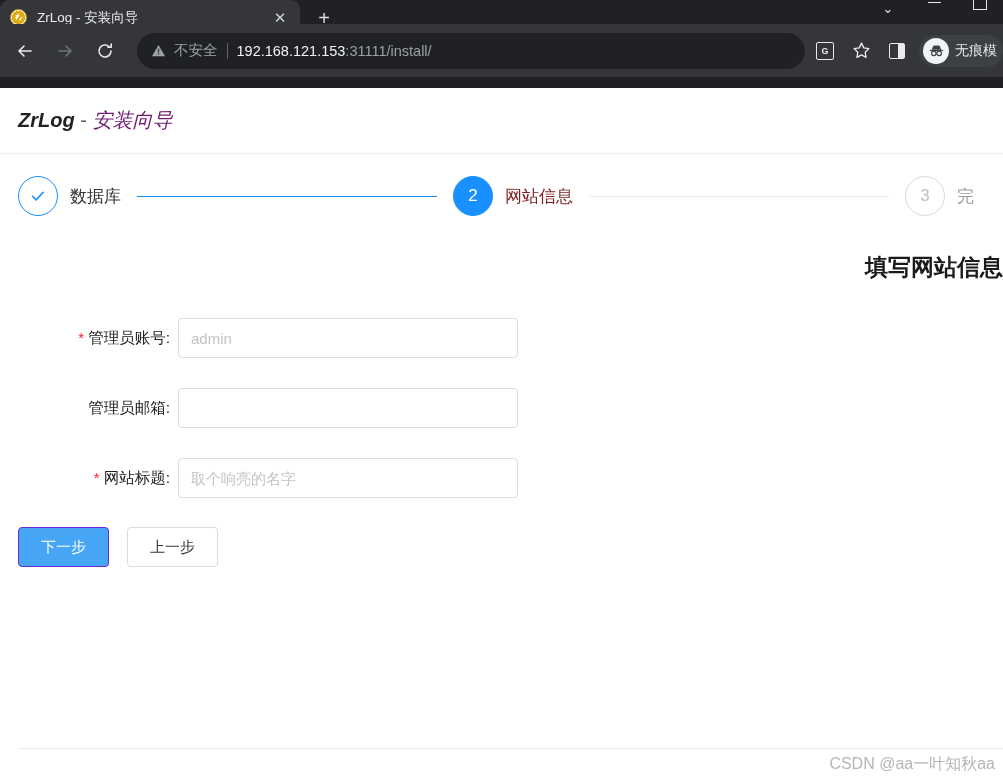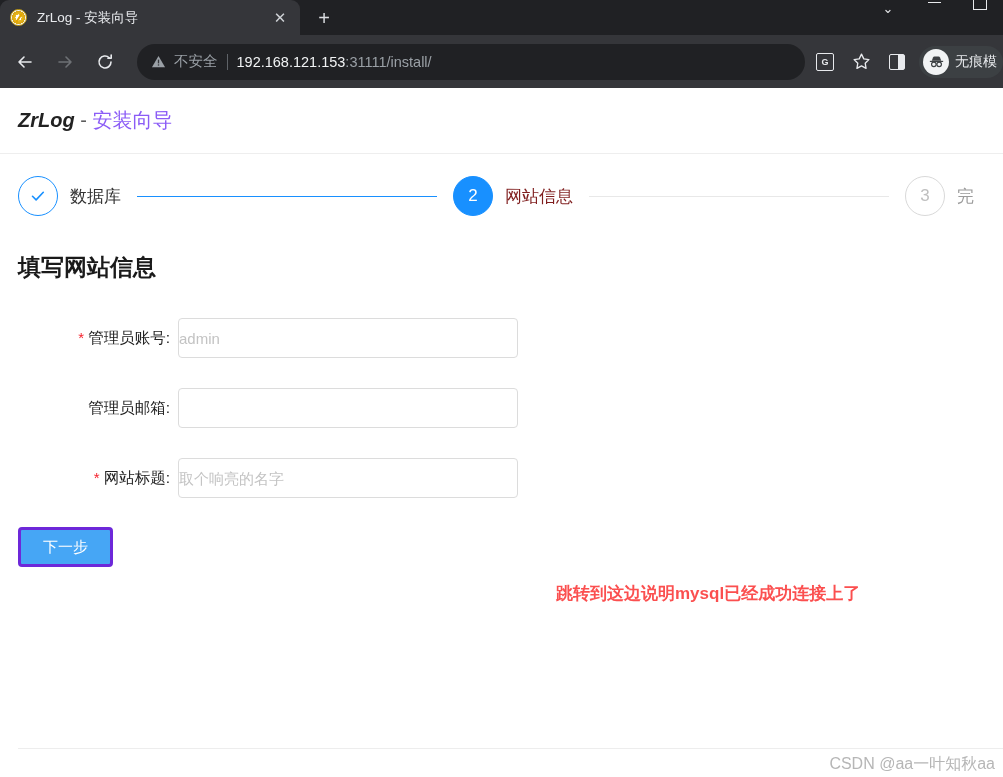--- a/index.html
+++ b/index.html
@@ -53,21 +53,21 @@
   }
   .wc {
     width: 46px; height: 32px; color: #e8eaed; font-size: 12px;
     display: flex; align-items: flex-end; justify-content: center;
   }
   .wc-chevron { font-size: 13px; }
   .wc-min::after { content:""; display:block; width:13px; height:1.5px; background:#e8eaed; margin-bottom:13px; }
   .wc-max::after { content:""; display:block; width:12px; height:12px; border:1.5px solid #e8eaed; margin-bottom:6px; }
 
   .toolbar {
-    position: absolute; left: 0; top: 35px; width: 1003px; height: 53px;
+    position: absolute; left: 0; top: 24px; width: 1003px; height: 53px;
     background: #35363a; display: flex; align-items: center;
   }
   .navbtn {
     width: 36px; height: 36px; margin-left: 4px; flex: none;
     display: flex; align-items: center; justify-content: center;
   }
   .navbtn:first-child { margin-left: 7px; }
   .omnibox {
     margin-left: 14px; height: 36px; flex: 1;
     background: #202124; border-radius: 18px;
@@ -104,21 +104,21 @@
   
   .page { position: absolute; left: 0; top: 88px; width: 1003px; height: 689px; background: #fff; }
 
   .page-header {
     height: 66px; display: flex; align-items: center;
     padding-left: 18px; border-bottom: 1px solid #eeeeee;
   }
   .brand { font-size: 20px; color: #222; }
   .brand b { font-weight: bold; font-style: italic; }
   .brand .dash { color: #5c5c5c; font-weight: normal; }
-  .brand .sub { color: #8b5cf6; font-weight: normal; }
+  .brand .sub { color: #701a75; font-weight: normal; font-style: italic; }
 
   
   .steps { position: relative; height: 84px; display: flex; align-items: center; padding-left: 18px; }
   .step { display: flex; align-items: center; flex: none; text-align: right; }
   .step-circle {
     width: 40px; height: 40px; border-radius: 50%;
     display: flex; align-items: center; justify-content: center;
     font-size: 17px; flex: none;
   }
   .step-circle.done { border: 1.5px solid #1890ff; color: #1890ff; background: #fff; }
@@ -127,48 +127,48 @@
   .step-label { font-size: 17px; margin-left: 12px; white-space: nowrap; }
   .step-label.done { color: #333; }
   .step-label.active { color: #7f1d1d; }
   .step-label.todo { color: #9b9b9b; }
   .step-line { height: 1px; flex: none; margin: 0 16px; }
   .step-line.blue { background: #1890ff; width: 300px; }
   .step-line.gray { background: #e8e8e8; width: 300px; }
 
   .form-title {
     font-size: 23px; font-weight: bold; color: #1a1a1a;
-    padding-left: 18px; margin-top: 14px; margin-bottom: 20px;
+    padding-left: 18px; margin-top: 14px; margin-bottom: 20px; text-align: right;
   }
 
   .form-row { display: flex; align-items: center; height: 70px; }
   .form-label {
     width: 178px; text-align: right; padding-right: 8px;
     font-size: 15.5px; color: #222; white-space: nowrap; flex: none;
   }
   .req { color: #f5222d; margin-right: 4px; font-size: 15px; }
   .form-input {
     width: 340px; height: 40px; border: 1px solid #dcdcdc; border-radius: 4px;
-    background: #fff; font-size: 15px; color: #333; padding: 0 0;
+    background: #fff; font-size: 15px; color: #333; padding: 0 12px;
     font-family: "Liberation Sans", "DejaVu Sans", sans-serif; outline: none; flex: none;
   }
   .form-input::placeholder { color: #c3c3c3; }
 
   .annotation {
     position: absolute; left: 556px; top: 494px;
     color: #fb4f4f; font-size: 17px; font-weight: bold; white-space: nowrap;
   }
 
   .btn-row { display: flex; align-items: center; padding-left: 18px; margin-top: 14px; }
   .btn {
     height: 40px; border-radius: 4px; font-size: 15px;
     display: flex; align-items: center; justify-content: center;
     padding: 0 22px; cursor: pointer; flex: none;
   }
-  .btn-primary { background: #46a6f5; color: #fff; border: 3px solid #6d28d9; }
+  .btn-primary { background: #46a6f5; color: #fff; border: 1px solid #6d28d9; }
   .btn-default { background: #fff; color: #333; border: 1px solid #dcdcdc; margin-left: 18px; }
 
   .footer-divider {
     position: absolute; left: 18px; top: 660px; width: 985px; height: 1px; background: #ededed;
   }
   .watermark {
     position: absolute; right: 8px; top: 666px;
     color: #b6b6b6; font-size: 16px; white-space: nowrap;
   }
 </style>
@@ -300,20 +300,20 @@
     <div class="form-row">
       <div class="form-label">
         <span class="req">*</span><span>网站标题:</span>
       </div>
       <input class="form-input" value="" placeholder="取个响亮的名字" style="">
     </div>
 
 
     <div class="btn-row">
       <div class="btn btn-primary">下一步</div>
+      <div class="btn btn-default">上一步</div>
     </div>
   </form>
 
-  <div class="annotation">跳转到这边说明mysql已经成功连接上了</div>
 
   <div class="footer-divider"></div>
   <div class="watermark">CSDN @aa一叶知秋aa</div>
 </div>
 
 </body></html>

